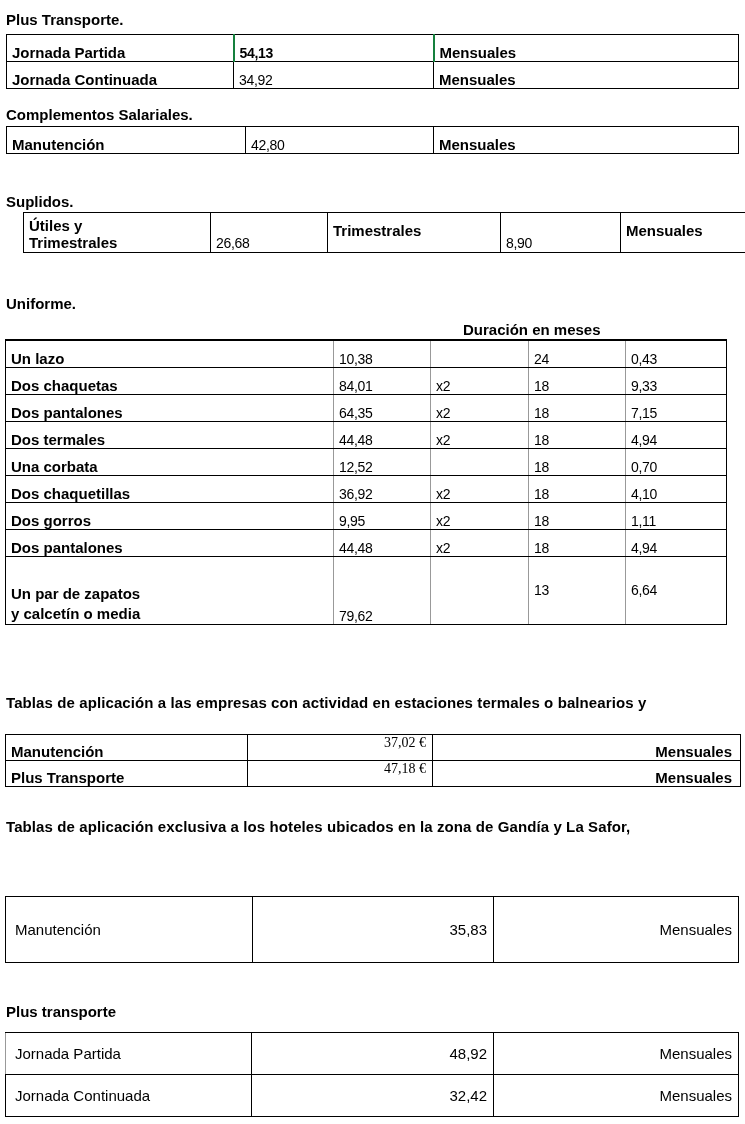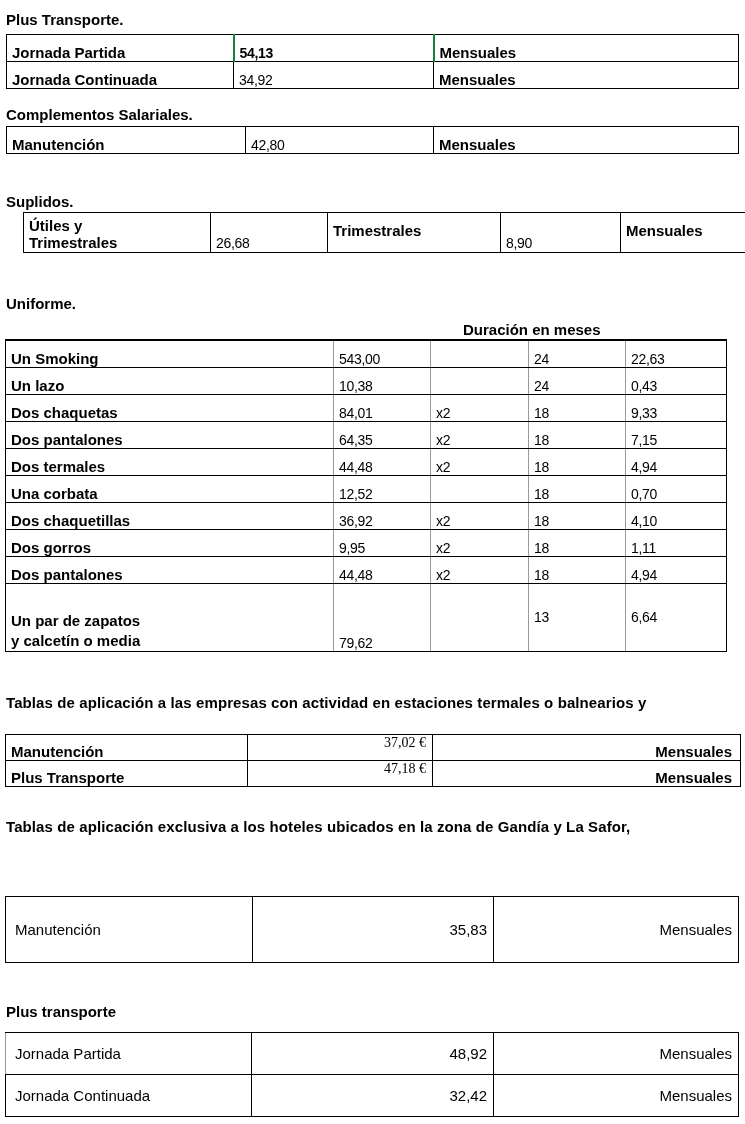--- a/index.html
+++ b/index.html
@@ -93,27 +93,20 @@
 <div class="abs h" style="left:463px;top:321px;">Duración en meses</div>
 <table class="tu" style="left:5px;top:339px;width:721px;">
   <colgroup>
       <col style="width:328px">
       <col style="width:97px">
       <col style="width:98px">
       <col style="width:97px">
       <col style="width:101px">
     </colgroup>
   <tbody>
-      <tr>
-    <td class="bold">Un Smoking</td>
-    <td class="num">543,00</td>
-    <td class="num"></td>
-    <td class="num">24</td>
-    <td class="num">22,63</td>
-  </tr>
   <tr>
     <td class="bold">Un lazo</td>
     <td class="num">10,38</td>
     <td class="num"></td>
     <td class="num">24</td>
     <td class="num">0,43</td>
   </tr>
   <tr>
     <td class="bold">Dos chaquetas</td>
     <td class="num">84,01</td>

